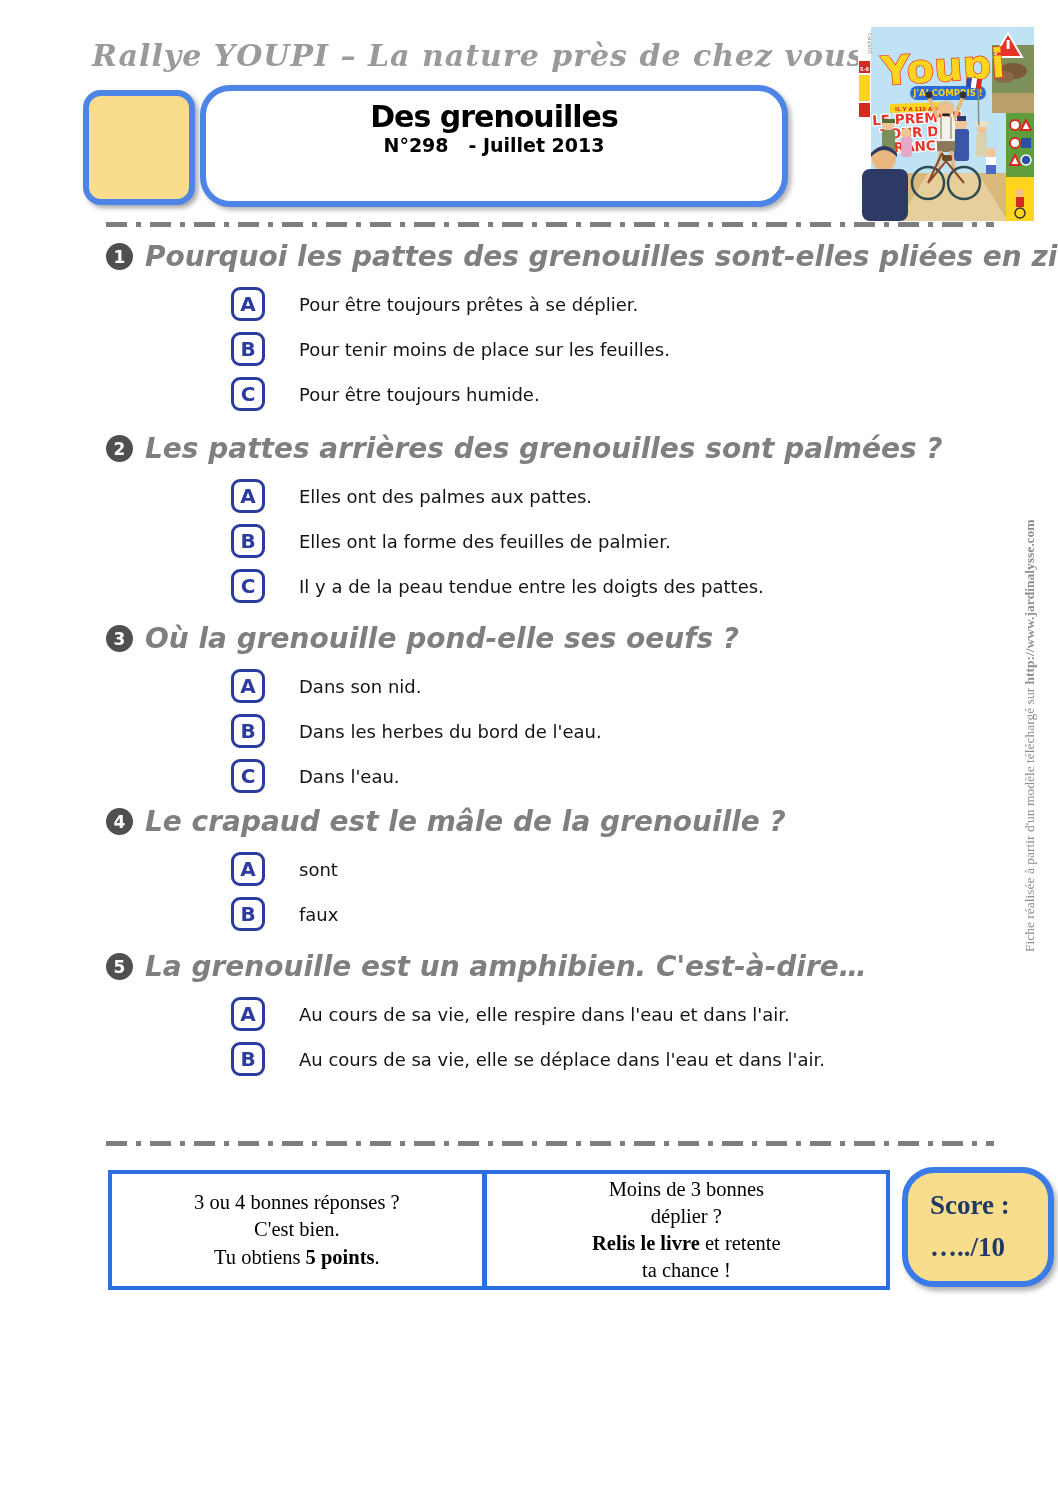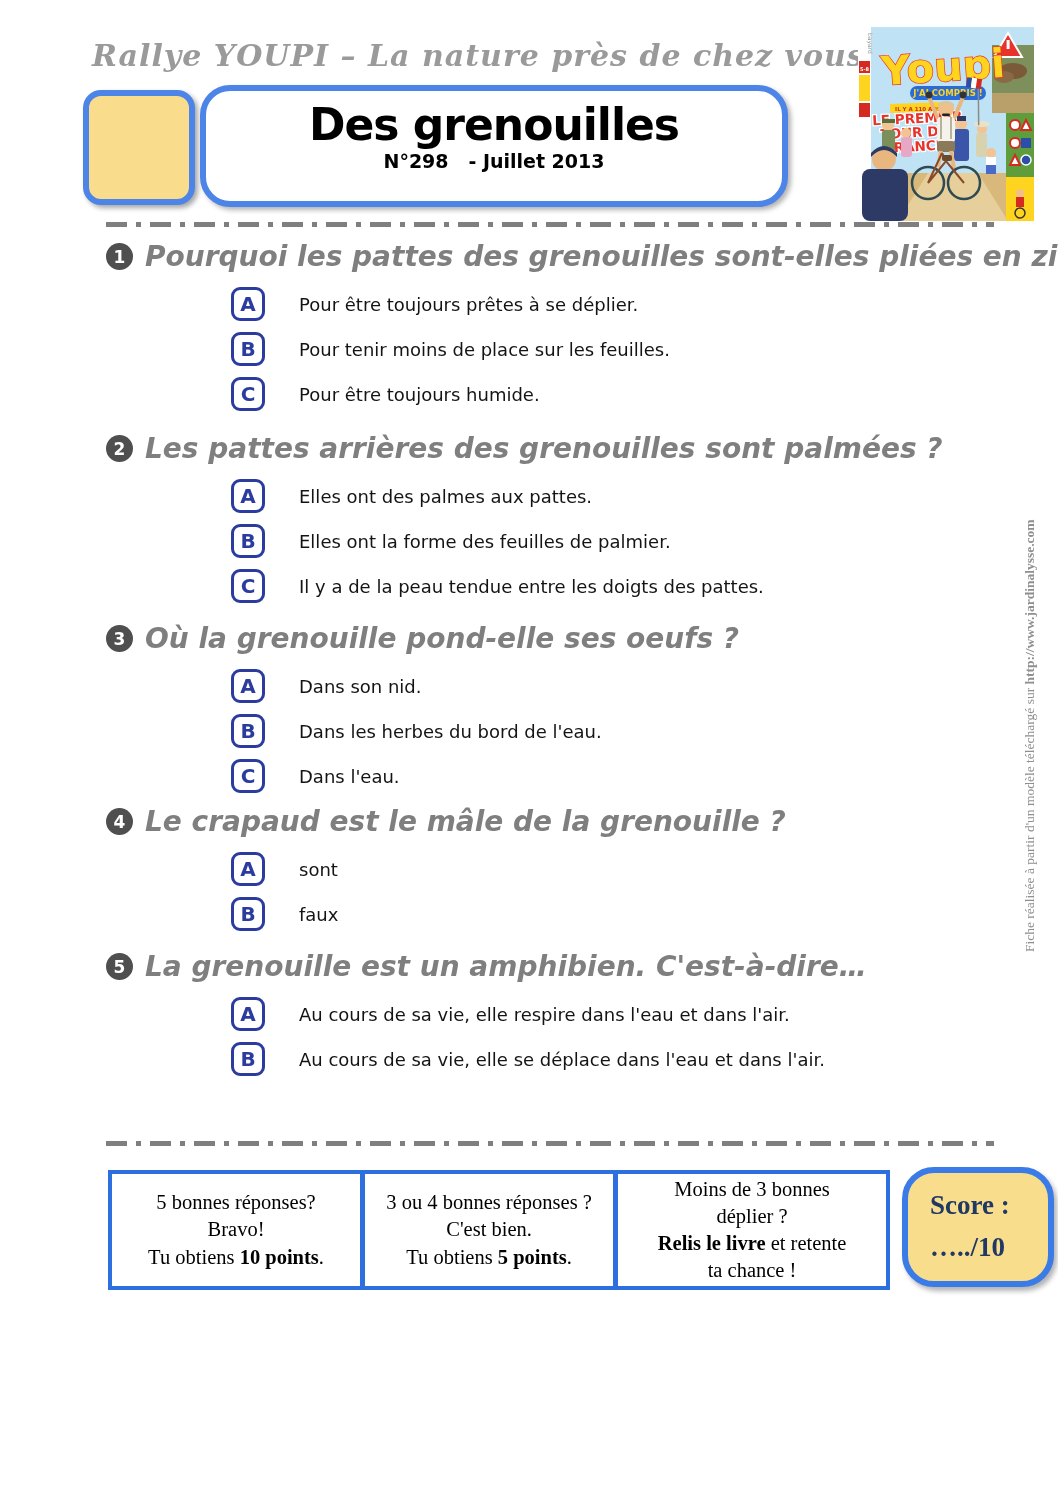--- a/index.html
+++ b/index.html
@@ -9,21 +9,21 @@
   
   .script-header{position:absolute;left:64px;top:38px;width:700px;
     font-family:"DejaVu Serif",serif;font-style:italic;font-weight:bold;
     font-size:30px;color:#9a9a9a;letter-spacing:1px;white-space:nowrap;}
   .yellow-box{position:absolute;left:55px;top:90px;width:100px;height:103px;
     background:#f9dd8d;border:6px solid #4d84e8;border-radius:18px;
     box-shadow:3px 3px 5px rgba(0,0,0,.35);}
   .title-box{position:absolute;left:172px;top:85px;width:588px;height:122px;
     background:#fff;border:6px solid #4d84e8;border-radius:30px;
     box-shadow:3px 3px 5px rgba(0,0,0,.3);text-align:center;box-sizing:border-box;}
-  .title-main{margin-top:8px;font-size:44px;font-weight:bold;color:#000;letter-spacing:-1px;}
+  .title-main{margin-top:8px;font-size:30px;font-weight:bold;color:#000;letter-spacing:-1px;}
   .title-sub{font-size:19px;font-weight:bold;color:#000;white-space:pre;margin-top:0px;}
 
   
   .magazine{position:absolute;left:830px;top:27px;width:176px;height:194px;}
 
   
   .divider{position:absolute;left:78px;width:888px;height:5px;
     background-image:repeating-linear-gradient(to right,#7f7f7f 0 21px,transparent 21px 30px,#7f7f7f 30px 35px,transparent 35px 44px);}
   .divider-top{top:222px;}
   .divider-bottom{top:1141px;}
@@ -262,25 +262,20 @@
     <div class="option">
       <span class="letter-box">B</span>
       <span class="option-text">Au cours de sa vie, elle se déplace dans l'eau et dans l'air.</span>
     </div>
   </div>
 
   <div class="divider divider-bottom"></div>
 
   <div class="score-table">
     <div class="cell">
-      <div>5 bonnes réponses?</div>
-      <div>Bravo!</div>
-      <div><span>Tu obtiens </span><span class="b">10 points</span><span>.</span></div>
-    </div>
-    <div class="cell">
       <div>3 ou 4 bonnes réponses ?</div>
       <div>C'est bien.</div>
       <div><span>Tu obtiens </span><span class="b">5 points</span><span>.</span></div>
     </div>
     <div class="cell wide">
       <div>Moins de 3 bonnes</div>
       <div>déplier ?</div>
       <div><span class="b">Relis le livre</span><span> et retente</span></div>
       <div>ta chance !</div>
     </div>

